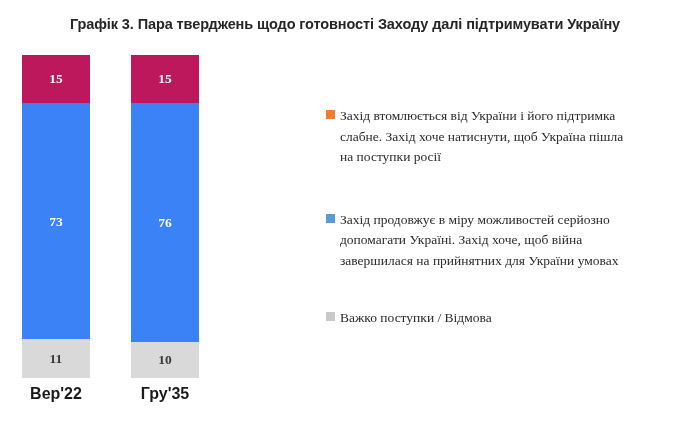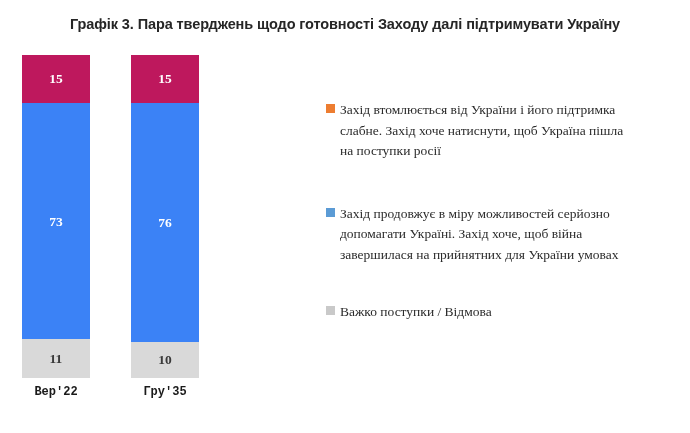--- a/index.html
+++ b/index.html
@@ -87,41 +87,41 @@
   .seg-orange .seg-label,
   .seg-blue   .seg-label { color: #ffffff; }
   .seg-gray   .seg-label { color: #3a3a3a; }
 
   .cat-label {
     position: absolute;
     left: 0;
     top: 330px;
     width: 100%;
     text-align: center;
-    font-family: Liberation Mono, monospace;
+    font-family: Liberation Sans, sans-serif;
     font-weight: bold;
-    font-size: 12px;
+    font-size: 16px;
     color: #1a1a1a;
     white-space: nowrap;
   }
 
   
   #legend {
     position: absolute;
     left: 326px;
     top: 96px;
     width: 356px;
   }
   .legend-item {
     position: relative;
     display: flex;
     align-items: flex-start;
     margin-bottom: 0;
   }
-  .legend-item.li0 { margin-top: 4px; }
+  .legend-item.li0 { margin-top: 10px; }
   .legend-item.li1 { margin-top: 42px; }
   .legend-item.li2 { margin-top: 37px; }
 
   .legend-swatch {
     flex: 0 0 auto;
     width: 9px;
     height: 9px;
     margin-top: 4px;
     margin-right: 5px;
   }

